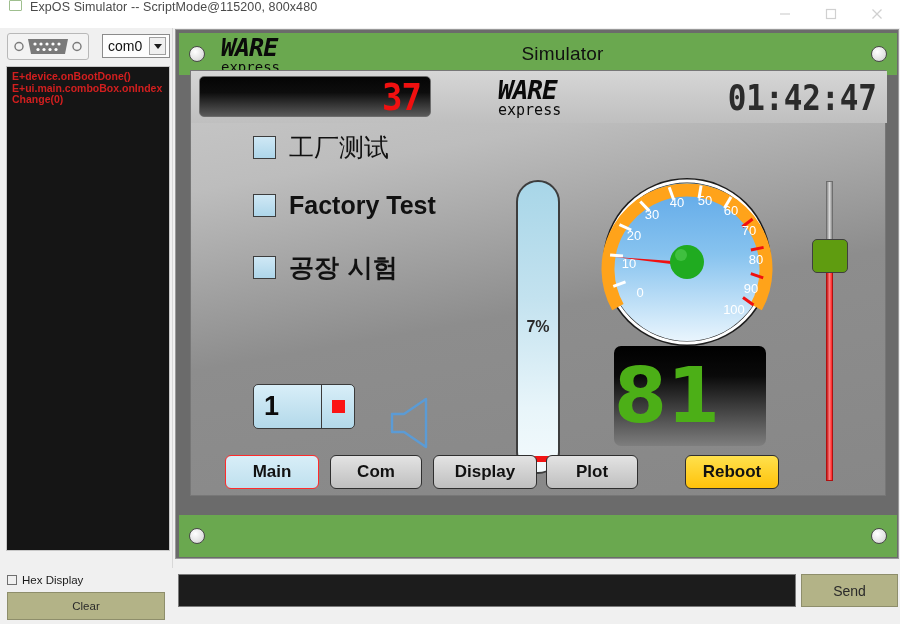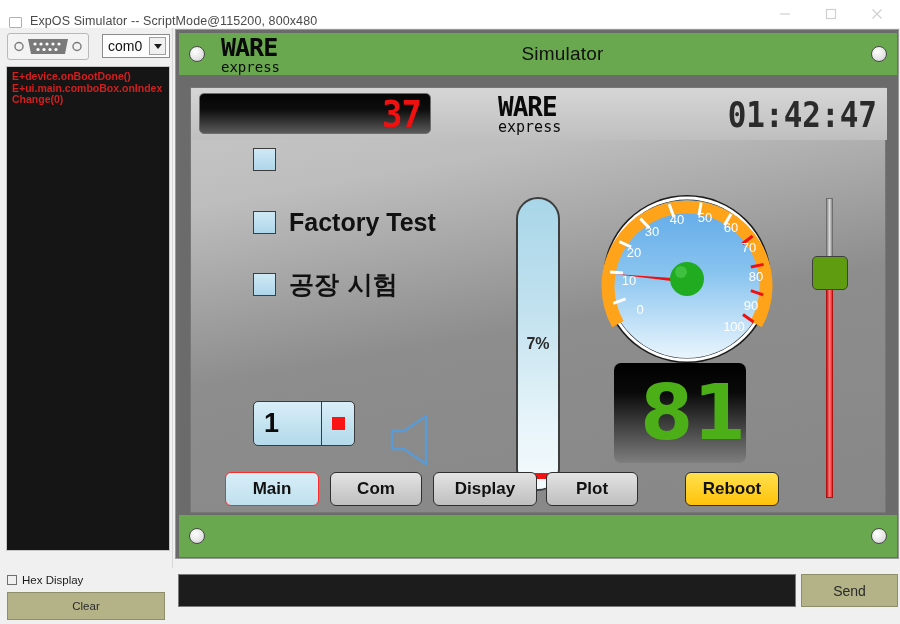--- a/index.html
+++ b/index.html
@@ -8,21 +8,21 @@
     width:900px; height:624px;
     font-family:"Liberation Sans", sans-serif;
     background:#f0f0f0;
     overflow:hidden;
     position:relative;
   }
 
   
   #titlebar {
     position:absolute; left:0; top:0; width:900px; height:28px;
-    background:#ffffff; display:flex; align-items:flex-end;
+    background:#ffffff; display:flex; align-items:flex-start;
   }
   #win-icon {
     width:13px; height:11px; margin-left:9px; margin-right:8px;
     border:1.5px solid #9fbf8f; border-radius:1px; background:#fff;
   }
   #title-text { font-size:12.5px; color:#4a4a4a; letter-spacing:0.1px; }
   .wbtn {
     width:46px; height:28px; display:flex; align-items:center; justify-content:center;
     color:#d0d0d0; font-size:13px;
   }
@@ -112,30 +112,30 @@
   .screw-l { margin-left:10px; }
   .screw-r { margin-left:auto; margin-right:10px; }
   #logo-top { margin-left:16px; }
   #simulator-label {
     margin-left:auto; margin-right:26px;
     font-size:19px; color:#111; letter-spacing:0.2px;
   }
   .logo-wrap { display:flex; flex-direction:column; line-height:1; }
   .logo-ware {
     font-family:"DejaVu Sans Mono", monospace;
-    font-weight:bold; letter-spacing:-1px; color:#0a0a0a;
+    font-weight:bold; letter-spacing:-1px; color:#0a0a0a;font-style:italic;
   }
   .logo-express {
     font-family:"DejaVu Sans Mono", monospace;
     color:#0a0a0a; letter-spacing:0px;
   }
 
   
   #screen {
-    position:absolute; left:14px; top:57px; width:696px; height:426px;
+    position:absolute; left:14px; top:40px; width:696px; height:426px;
     background:linear-gradient(170deg,#c9c9c9 0%, #bdbdbd 22%, #8d8d8d 55%, #878787 100%);
     border:1px solid #777;
   }
   #topstrip {
     position:absolute; left:0; top:0; width:696px; height:52px;
     background:linear-gradient(180deg,#d6d6d6,#bfbfbf);
   }
   #lcd-seg {
     position:absolute; left:8px; top:5px; width:232px; height:41px;
     background:linear-gradient(180deg,#050505 0%, #0d0d0d 40%, #5a5a5a 100%);
@@ -196,23 +196,23 @@
   #prog-ind {
     position:absolute; left:9px; bottom:10px; width:26px; height:6px;
     background:#f21414; border-radius:2px;
   }
 
   
   #gauge { position:absolute; left:410px; top:105px; width:172px; height:172px; }
 
   
   #bignum {
-    position:absolute; left:423px; top:275px; width:132px; height:100px;
+    position:absolute; left:423px; top:275px; width:152px; height:100px;
     background:linear-gradient(180deg,#000 0%, #0a0a0a 30%, #7e7e7e 100%);
-    border-radius:7px; display:flex; align-items:center; justify-content:flex-end;
+    border-radius:7px; display:flex; align-items:center; justify-content:flex-start;
   }
   #bignum span {
     font-size:76px; font-weight:bold; color:#4caf17; line-height:1;
     font-family:"DejaVu Sans", sans-serif;
   }
 
   
   #vslider { position:absolute; left:618px; top:110px; width:40px; height:300px; }
   #vs-track-top {
     position:absolute; left:17px; top:0; width:7px; height:72px;
@@ -340,20 +340,21 @@
       </div>
       <span id="logo-screen" class="logo-wrap">
         <span class="logo-ware" style="font-size:26px">WARE</span>
         <span class="logo-express" style="font-size:15px">express</span>
       </span>
       <div id="clock">01:42:47</div>
     </div>
 
     <div class="cbrow" style="left:62px; top:60px;">
       <span class="cbox"></span>
+      <span class="cblabel cjk">工厂测试</span>
     </div>
     <div class="cbrow" style="left:62px; top:120px;">
       <span class="cbox"></span>
       <span class="cblabel">Factory Test</span>
     </div>
     <div class="cbrow" style="left:62px; top:180px;">
       <span class="cbox"></span>
       <span class="cblabel kr">공장 시험</span>
     </div>
 

